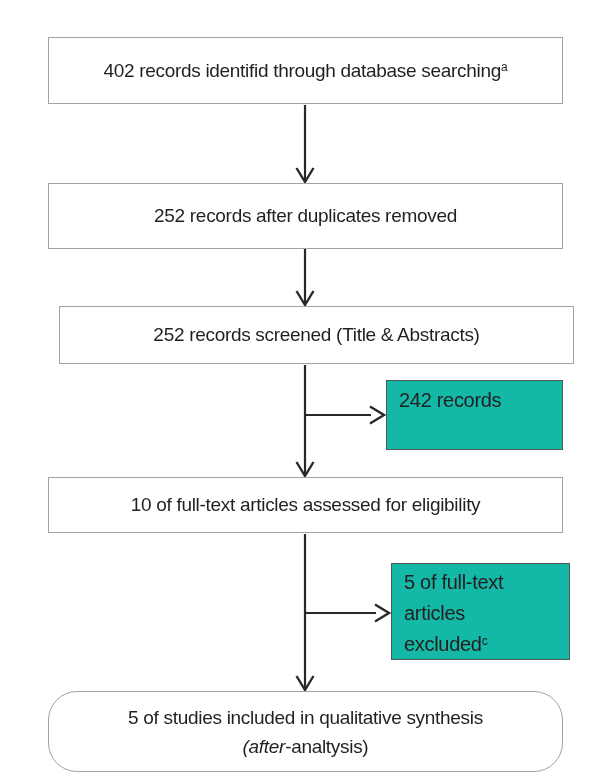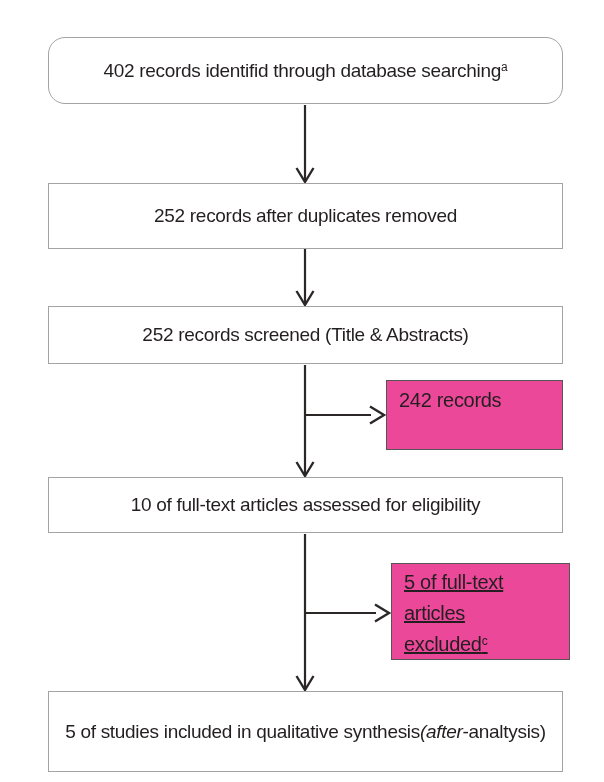--- a/index.html
+++ b/index.html
@@ -24,37 +24,37 @@
     border: 1.6px solid var(--box-border, #a3a3a3);
     background: #ffffff;
     display: flex;
     align-items: center;
     justify-content: center;
     text-align: center;
     font-size: 19px;
     letter-spacing: -0.3px;
     line-height: 24px;
   }
-  #box-identification { top: 37px;  height: 67px; border-radius: 17px; }
+  #box-identification { top: 37px;  height: 67px; }
   #box-duplicates     { top: 183px; height: 66px; }
-  #box-screened       { top: 306px; height: 58px; }
+  #box-screened       { top: 306px; height: 58px; margin-left: 11px; }
   #box-fulltext       { top: 477px; height: 56px; }
-  #box-included       { top: 691px; height: 81px; flex-direction: row; line-height: 29px; }
+  #box-included       { top: 691px; height: 81px; flex-direction: column; line-height: 29px; border-radius: 29px; }
 
   .side-box {
     position: absolute;
     box-sizing: border-box;
     border: 1.6px solid var(--side-box-border, #565656);
-    background: #ec4899;
+    background: #14b8a6;
     font-size: 20px;
     letter-spacing: -0.3px;
     padding: 3px 12px;
   }
   #box-records-excluded  { left: 386px; top: 380px; width: 177px; height: 70px; line-height: 32px; }
-  #box-fulltext-excluded { left: 391px; top: 563px; width: 179px; height: 97px; line-height: 31px; text-decoration: underline; }
+  #box-fulltext-excluded { left: 391px; top: 563px; width: 179px; height: 97px; line-height: 31px; }
 
   sup.fn {
     font-size: 12px;
     line-height: 0;
     vertical-align: 6px;
     letter-spacing: 0;
   }
   .italic { font-style: italic; }
 
   svg.arrows {

